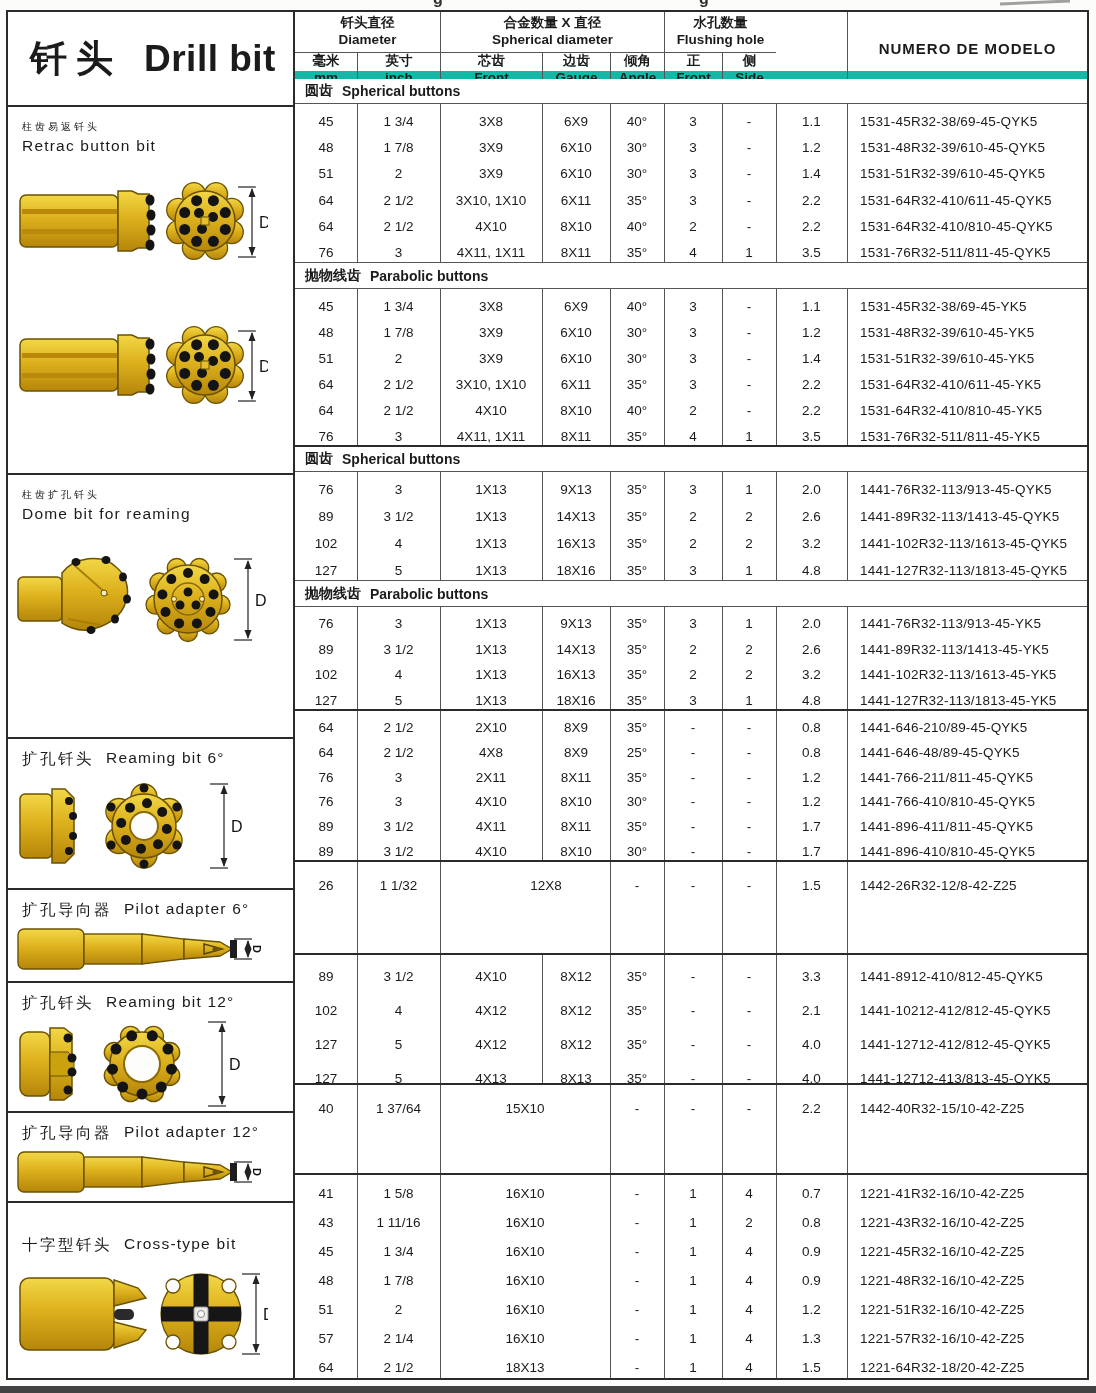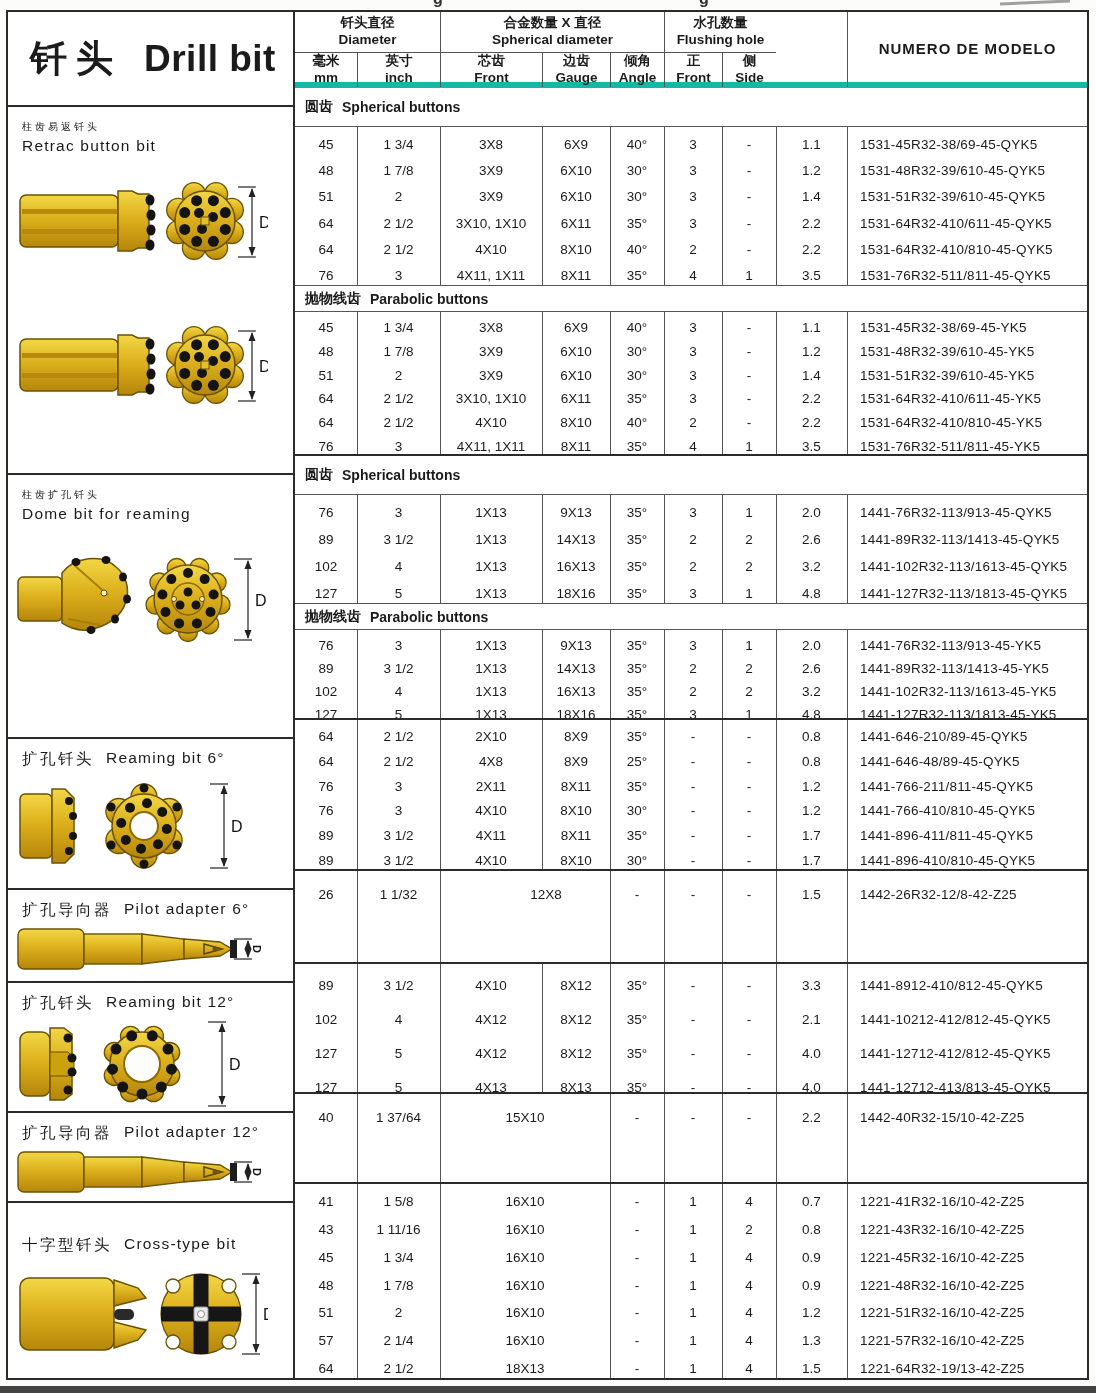--- a/index.html
+++ b/index.html
@@ -36,34 +36,34 @@
   .l-sec { border-bottom: 2px solid #2b2b2b; overflow: hidden; }
   .l-sec:last-child { border-bottom: none; flex: 1; }
   .l-label  { padding: 10px 0 0 14px; font-size: 15.5px; display: flex; gap: 12px; white-space: nowrap; }
   .l-label .zh { letter-spacing: 2.5px; }
   .l-label .en { letter-spacing: 1.2px; }
   .l-label1 { padding: 13px 0 0 14px; font-size: 10px; letter-spacing: 3px; }
   .l-label2 { padding: 3px 0 0 14px;  font-size: 15.5px; letter-spacing: 1.2px; }
   .l-img { padding-left: 8px; line-height: 0; }
 
   
-  .rt-header { height: 76px; border-bottom: 6px solid #14b8a6; display: grid;
+  .rt-header { height: 67px; border-bottom: 8px solid #14b8a6; display: grid;
                grid-template-columns: var(--cols); grid-template-rows: 41px 1fr; background: #fff; }
   .hc { display: flex; flex-direction: column; align-items: center; justify-content: center;
         border-left: 1px solid #555; text-align: center; line-height: 1.25; }
   .hc.nb { border-left: none; }
   .hc.r1 { border-bottom: 1px solid #555; }
   .hz { font-size: 13.5px; font-weight: 700; }
   .he { font-size: 13.5px; font-weight: 700; }
   .hc.model-h { font-size: 15px; font-weight: 700; letter-spacing: 1px; }
 
   
   .r-sec { border-bottom: 2px solid #2b2b2b; display: flex; flex-direction: column; overflow: hidden; background:#fff; }
   .r-sec:last-child { border-bottom: none; flex: 1; }
-  .subheader { height: 39px; flex: none; display: flex; align-items: center; gap: 9px;
+  .subheader { height: 25px; flex: none; display: flex; align-items: center; gap: 9px;
                padding-left: 10px; border-bottom: 1px solid #555; font-size: 14px; font-weight: 700; }
   .subheader.mid { border-top: 1px solid #555; height: 27px; }
   .rows { position: relative; display: flex; flex-direction: column; min-height: 0; overflow: hidden; }
   .vline { position: absolute; top: 0; bottom: 0; width: 1px; background: #555; }
   .row { display: grid; grid-template-columns: var(--cols); align-items: center; flex: 1; margin-top: 8px; }
   .cell { text-align: center; font-size: 13.5px; position: relative; }
   .cell.model { text-align: left; padding-left: 13px; letter-spacing: 0.2px; }
 </style>
 </head>
 <body>
@@ -956,21 +956,21 @@
               <div class="cell model">1221-57R32-16/10-42-Z25</div>
             </div>
             <div class="row">
               <div class="cell">64</div>
               <div class="cell">2 1/2</div>
               <div class="cell" style="grid-column: 3 / span 2;">18X13</div>
               <div class="cell">-</div>
               <div class="cell">1</div>
               <div class="cell">4</div>
               <div class="cell">1.5</div>
-              <div class="cell model">1221-64R32-19/13-42-Z25</div>
+              <div class="cell model">1221-64R32-18/20-42-Z25</div>
             </div>
           </div>
         </div>
       </div>
   </div>
 
   <div class="bottom-bar"></div>
 </div>
 
 </body></html>

